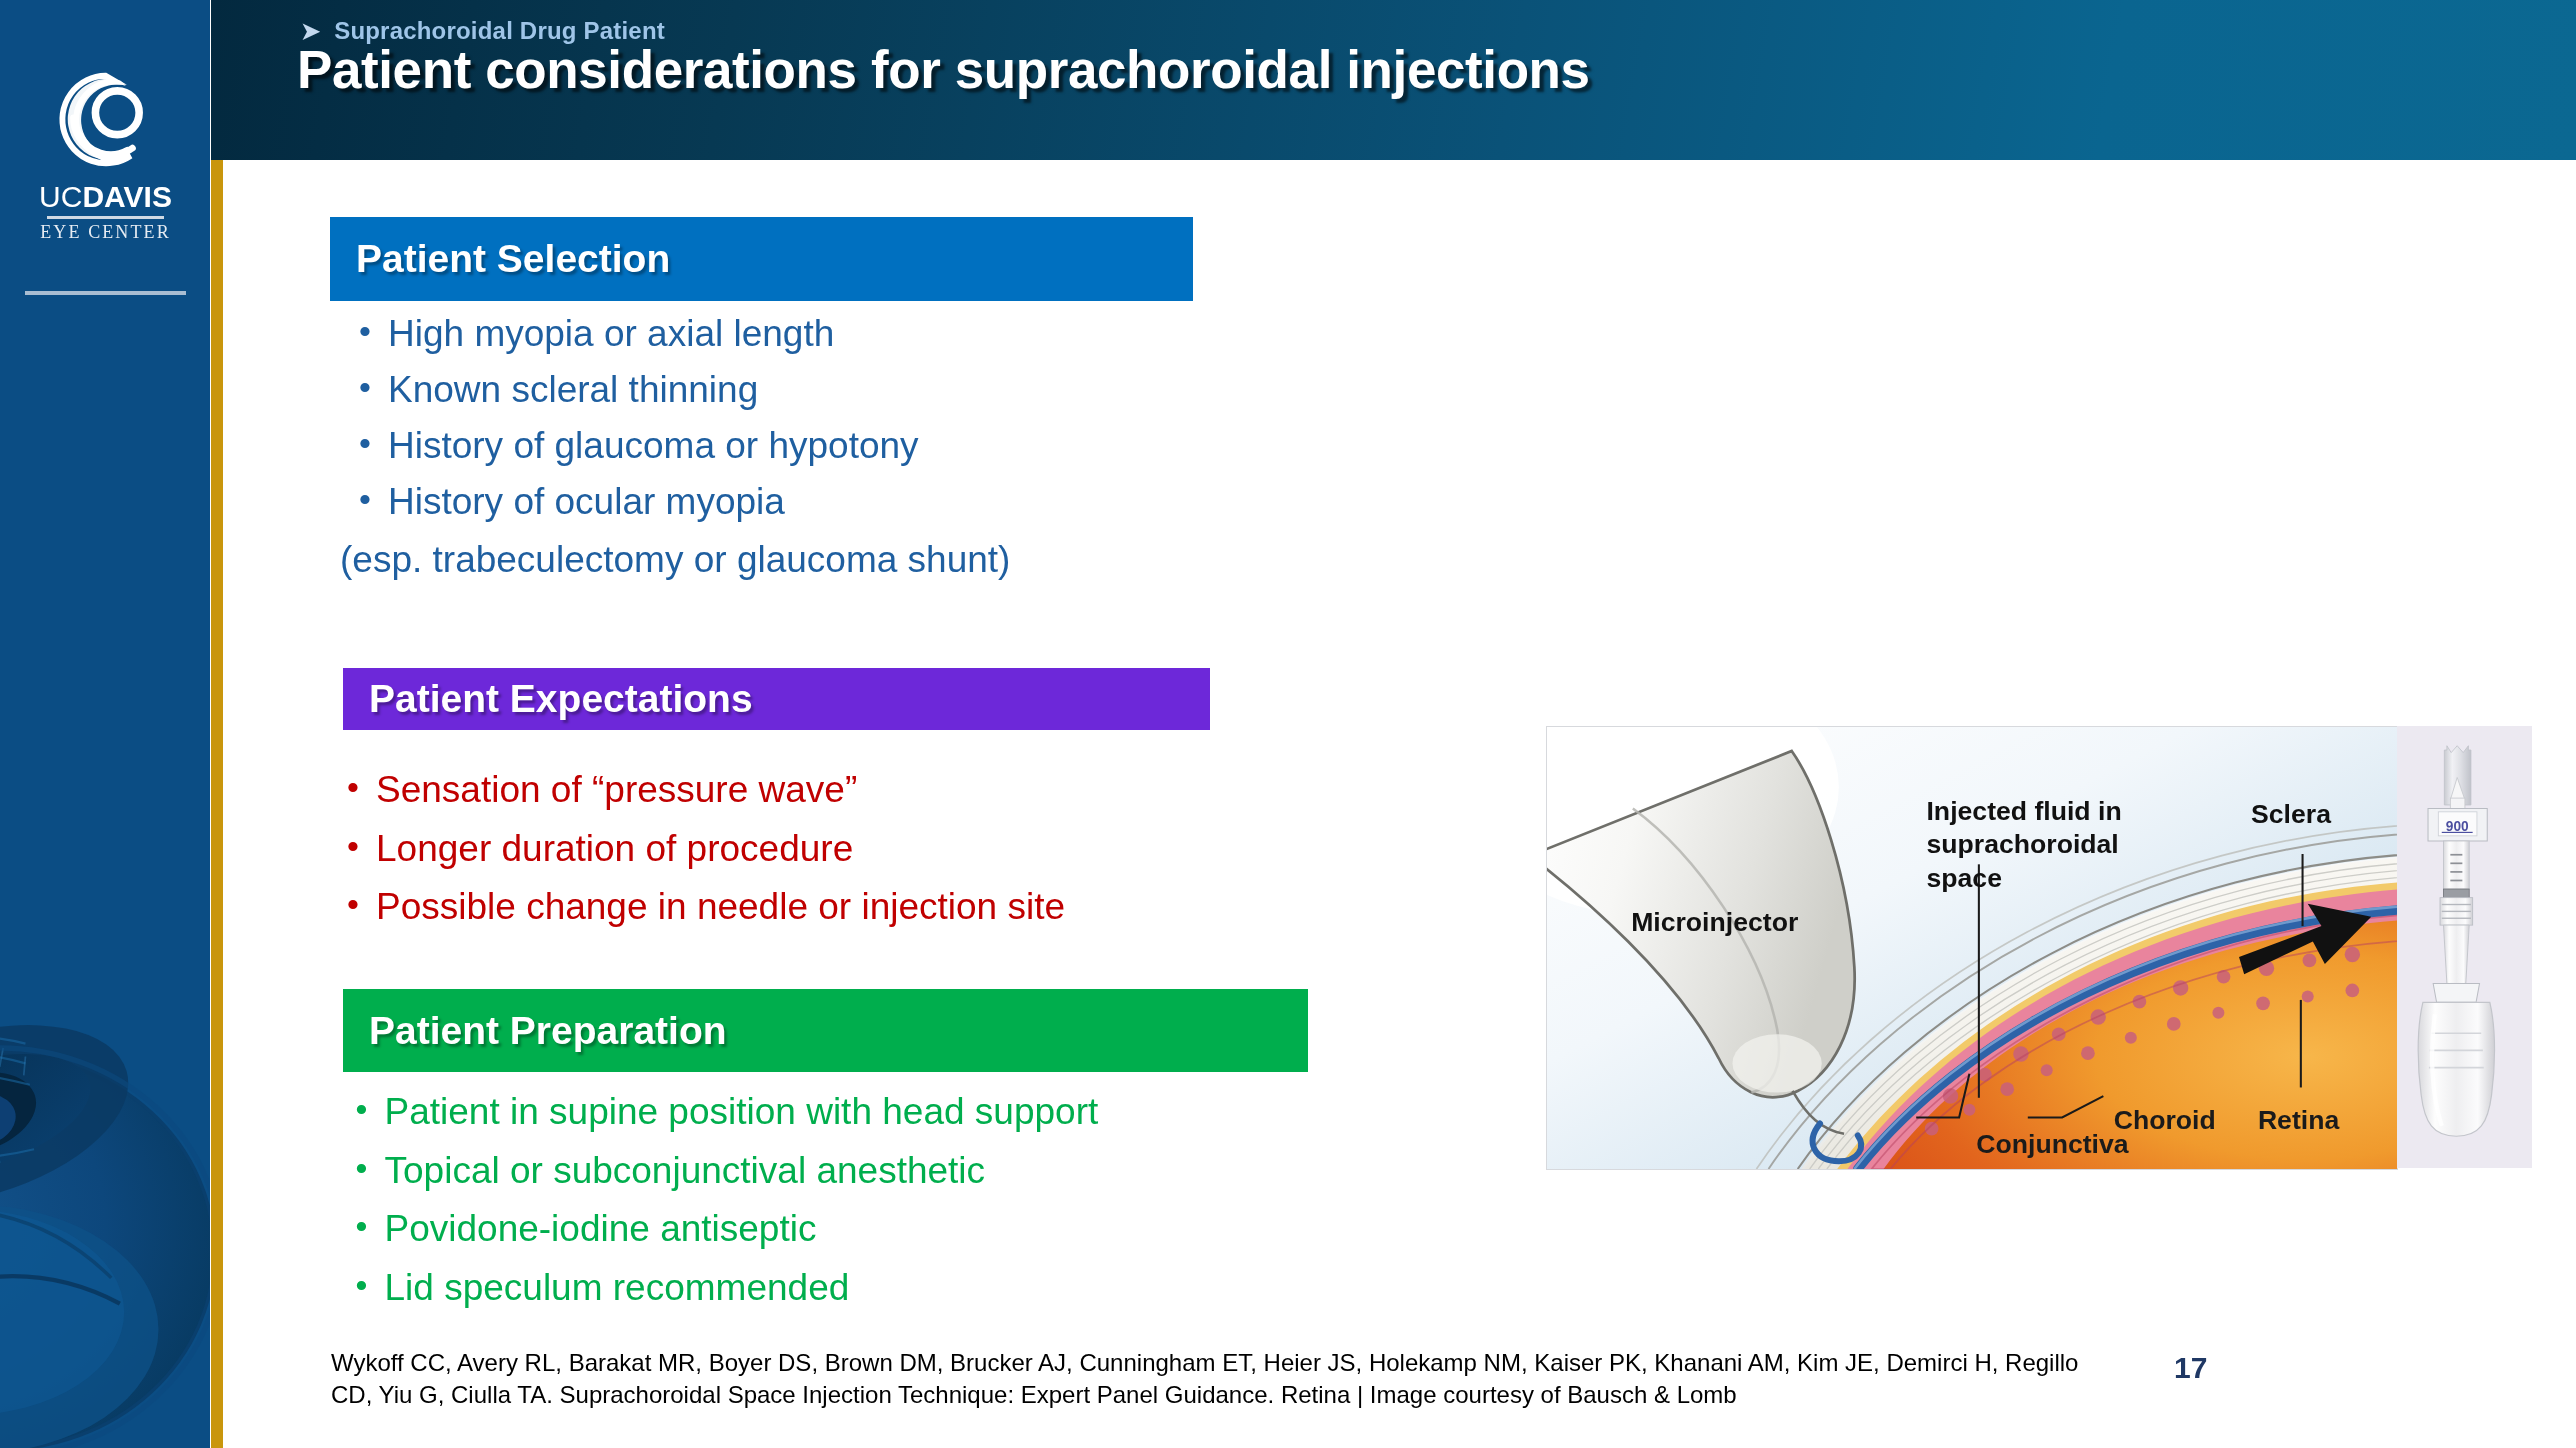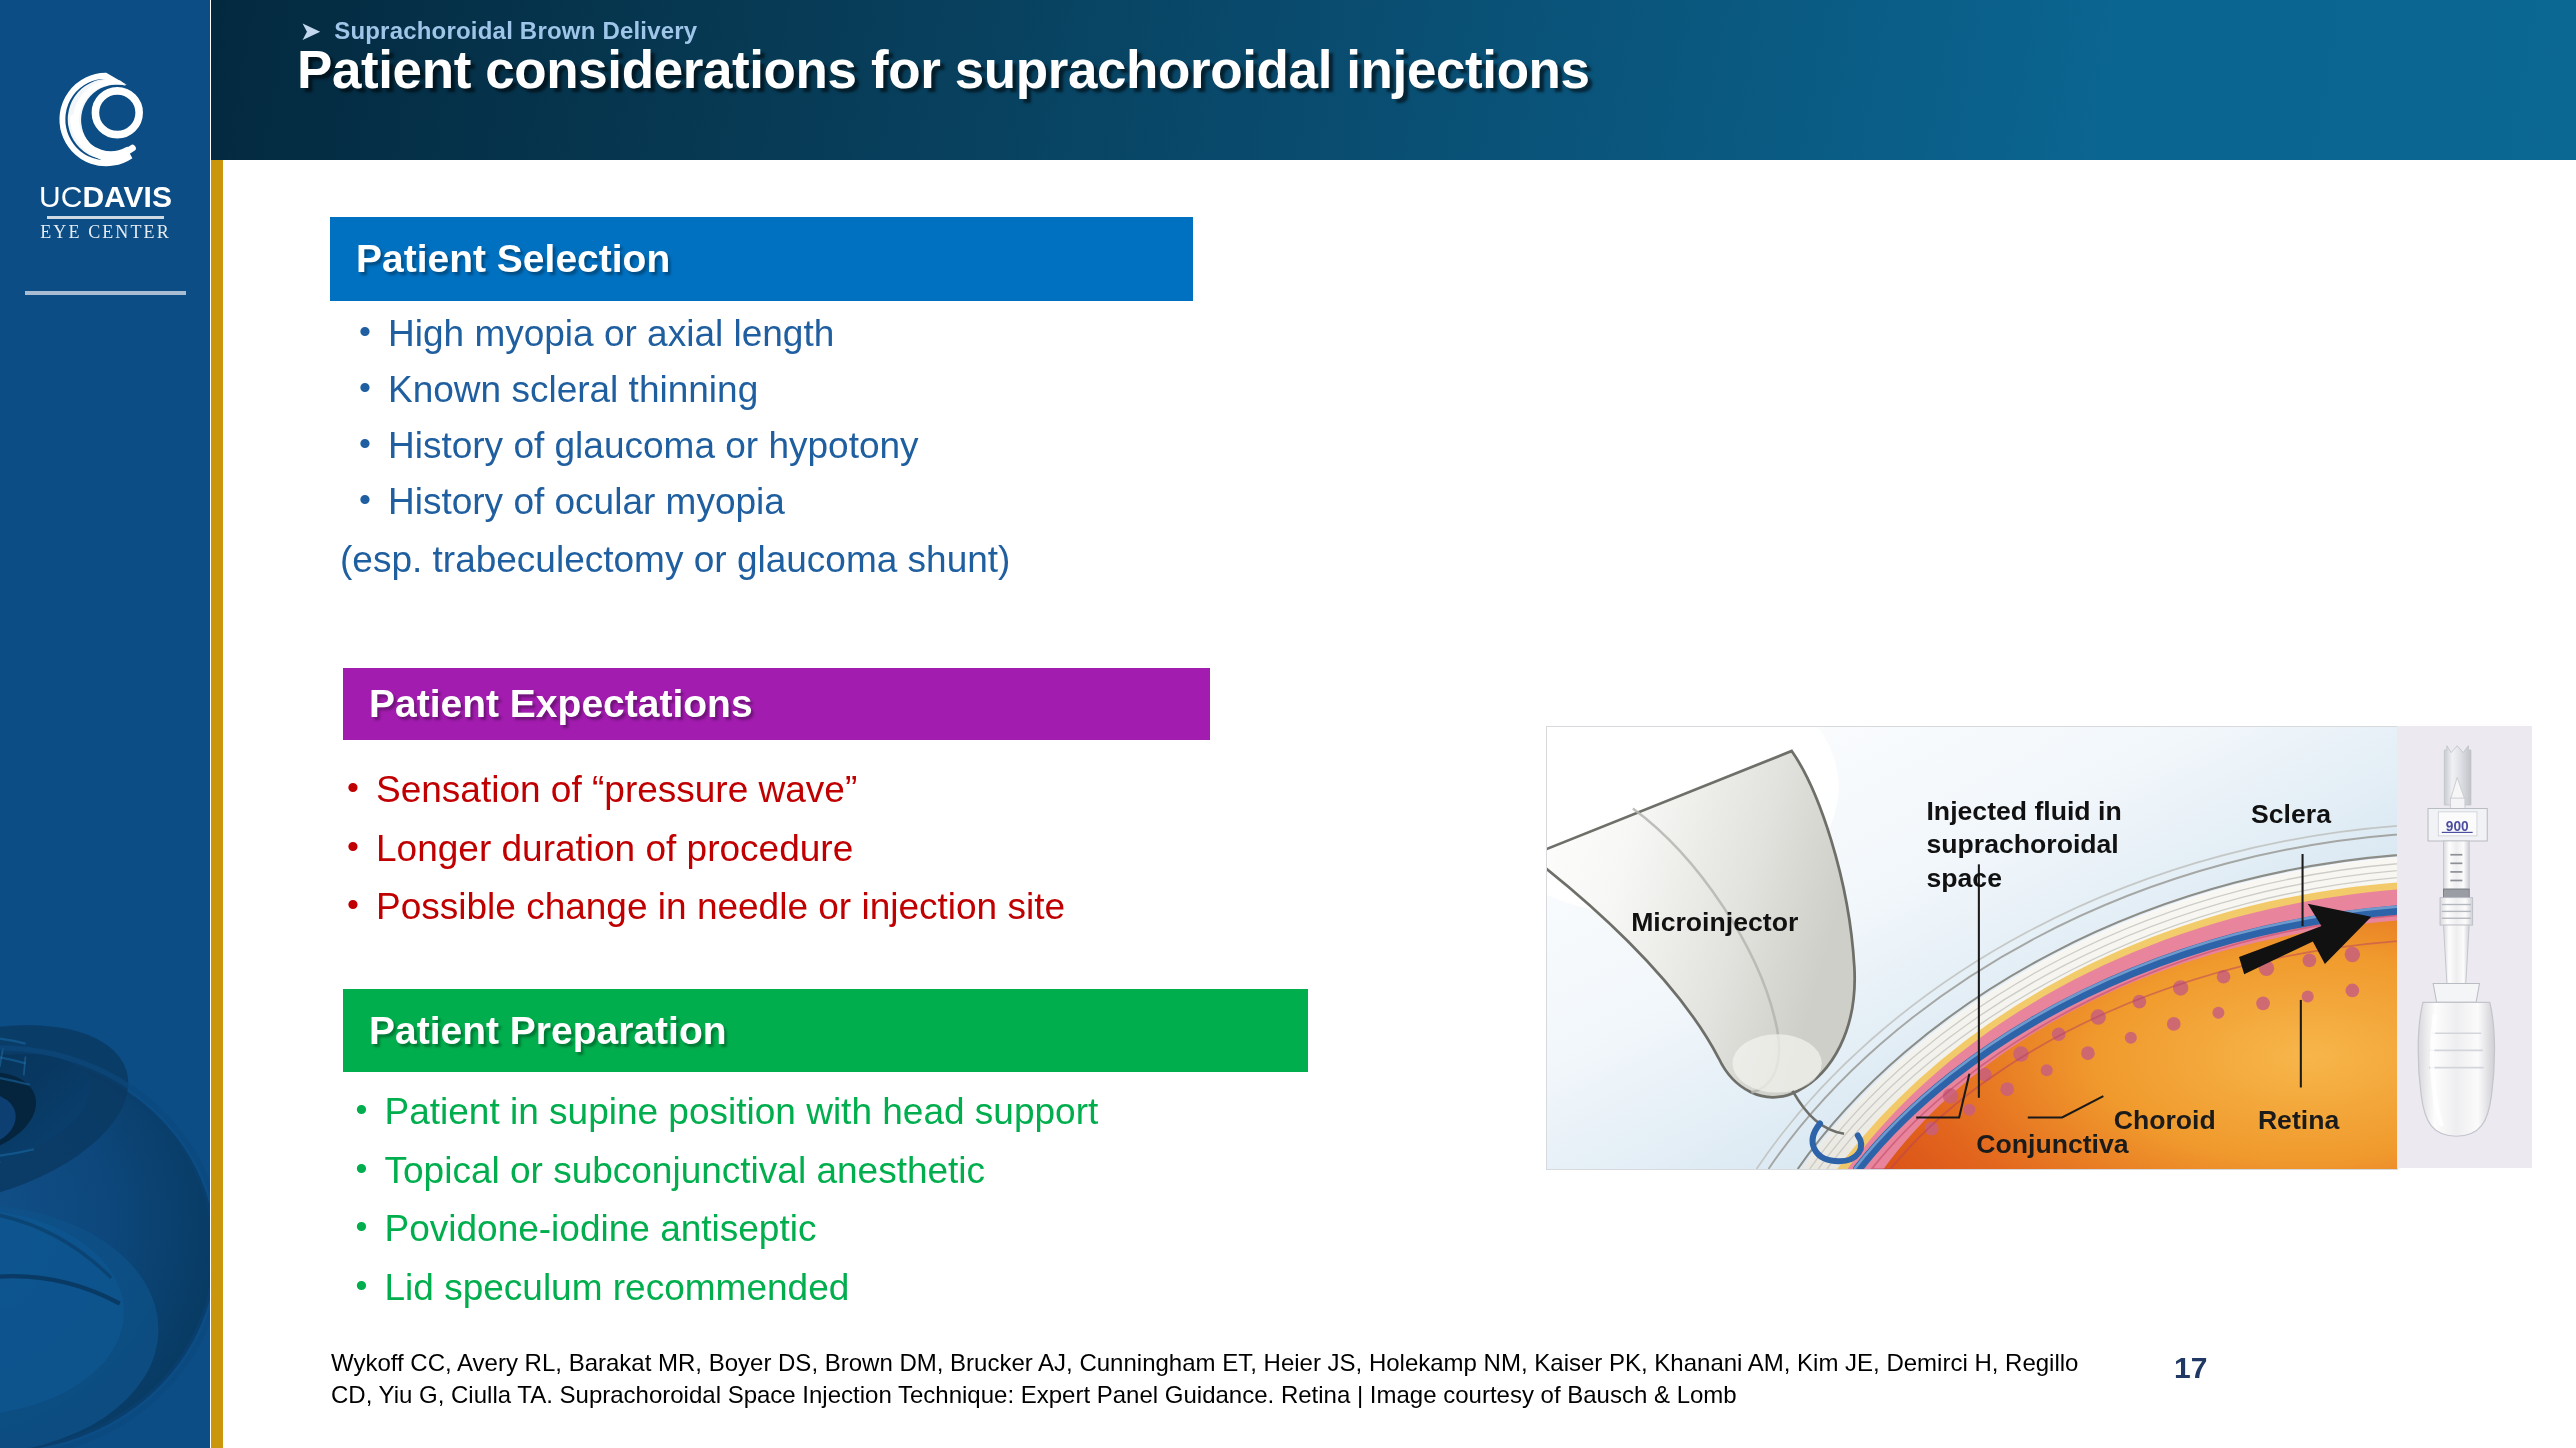--- a/index.html
+++ b/index.html
@@ -114,21 +114,21 @@
     color: #ffffff;
     font-size: 39px;
     font-weight: bold;
     display: flex;
     align-items: center;
     padding-left: 26px;
     box-sizing: border-box;
     text-shadow: 2.6px 2.6px 2.6px rgba(0,0,0,.32);
   }
   .band-selection   { left: 69px;  top: 57px;  width: 863px; height: 84px; background: #0070c0; }
-  .band-expectations{ left: 82px;  top: 508px; width: 867px; height: 72px; background: #a21caf; }
+  .band-expectations{ left: 82px;  top: 508px; width: 867px; height: 62px; background: #6d28d9; }
   .band-preparation { left: 82px;  top: 829px; width: 965px; height: 83px;  background: #00ae4d; }
 
   .bullets { position: absolute; }
   .bul-row {
     display: flex;
     align-items: flex-start;
     line-height: 1;
     white-space: nowrap;
   }
   .bul-dot {
@@ -246,21 +246,21 @@
     <div class="logo-ucdavis"><span class="uc">UC</span><span class="davis">DAVIS</span></div>
     <div class="logo-rule"></div>
     <div class="logo-eyecenter">EYE CENTER</div>
     <div class="logo-underline"></div>
   </div>
 </div>
 
 <div class="gold-stripe"></div>
 
 <div class="header">
-  <div class="header-kicker"><span class="kicker-arrow">➤</span><span>Suprachoroidal Brown Delivery</span></div>
+  <div class="header-kicker"><span class="kicker-arrow">➤</span><span>Suprachoroidal Drug Patient</span></div>
   <div class="header-title">Patient considerations for suprachoroidal injections</div>
 </div>
 
 <div class="content">
 
   <div class="band band-selection">Patient Selection</div>
   <div class="bullets list-selection">
     <div class="bul-row">
         <span class="bul-dot">•</span>
         <span class="bul-text">High myopia or axial length</span>

